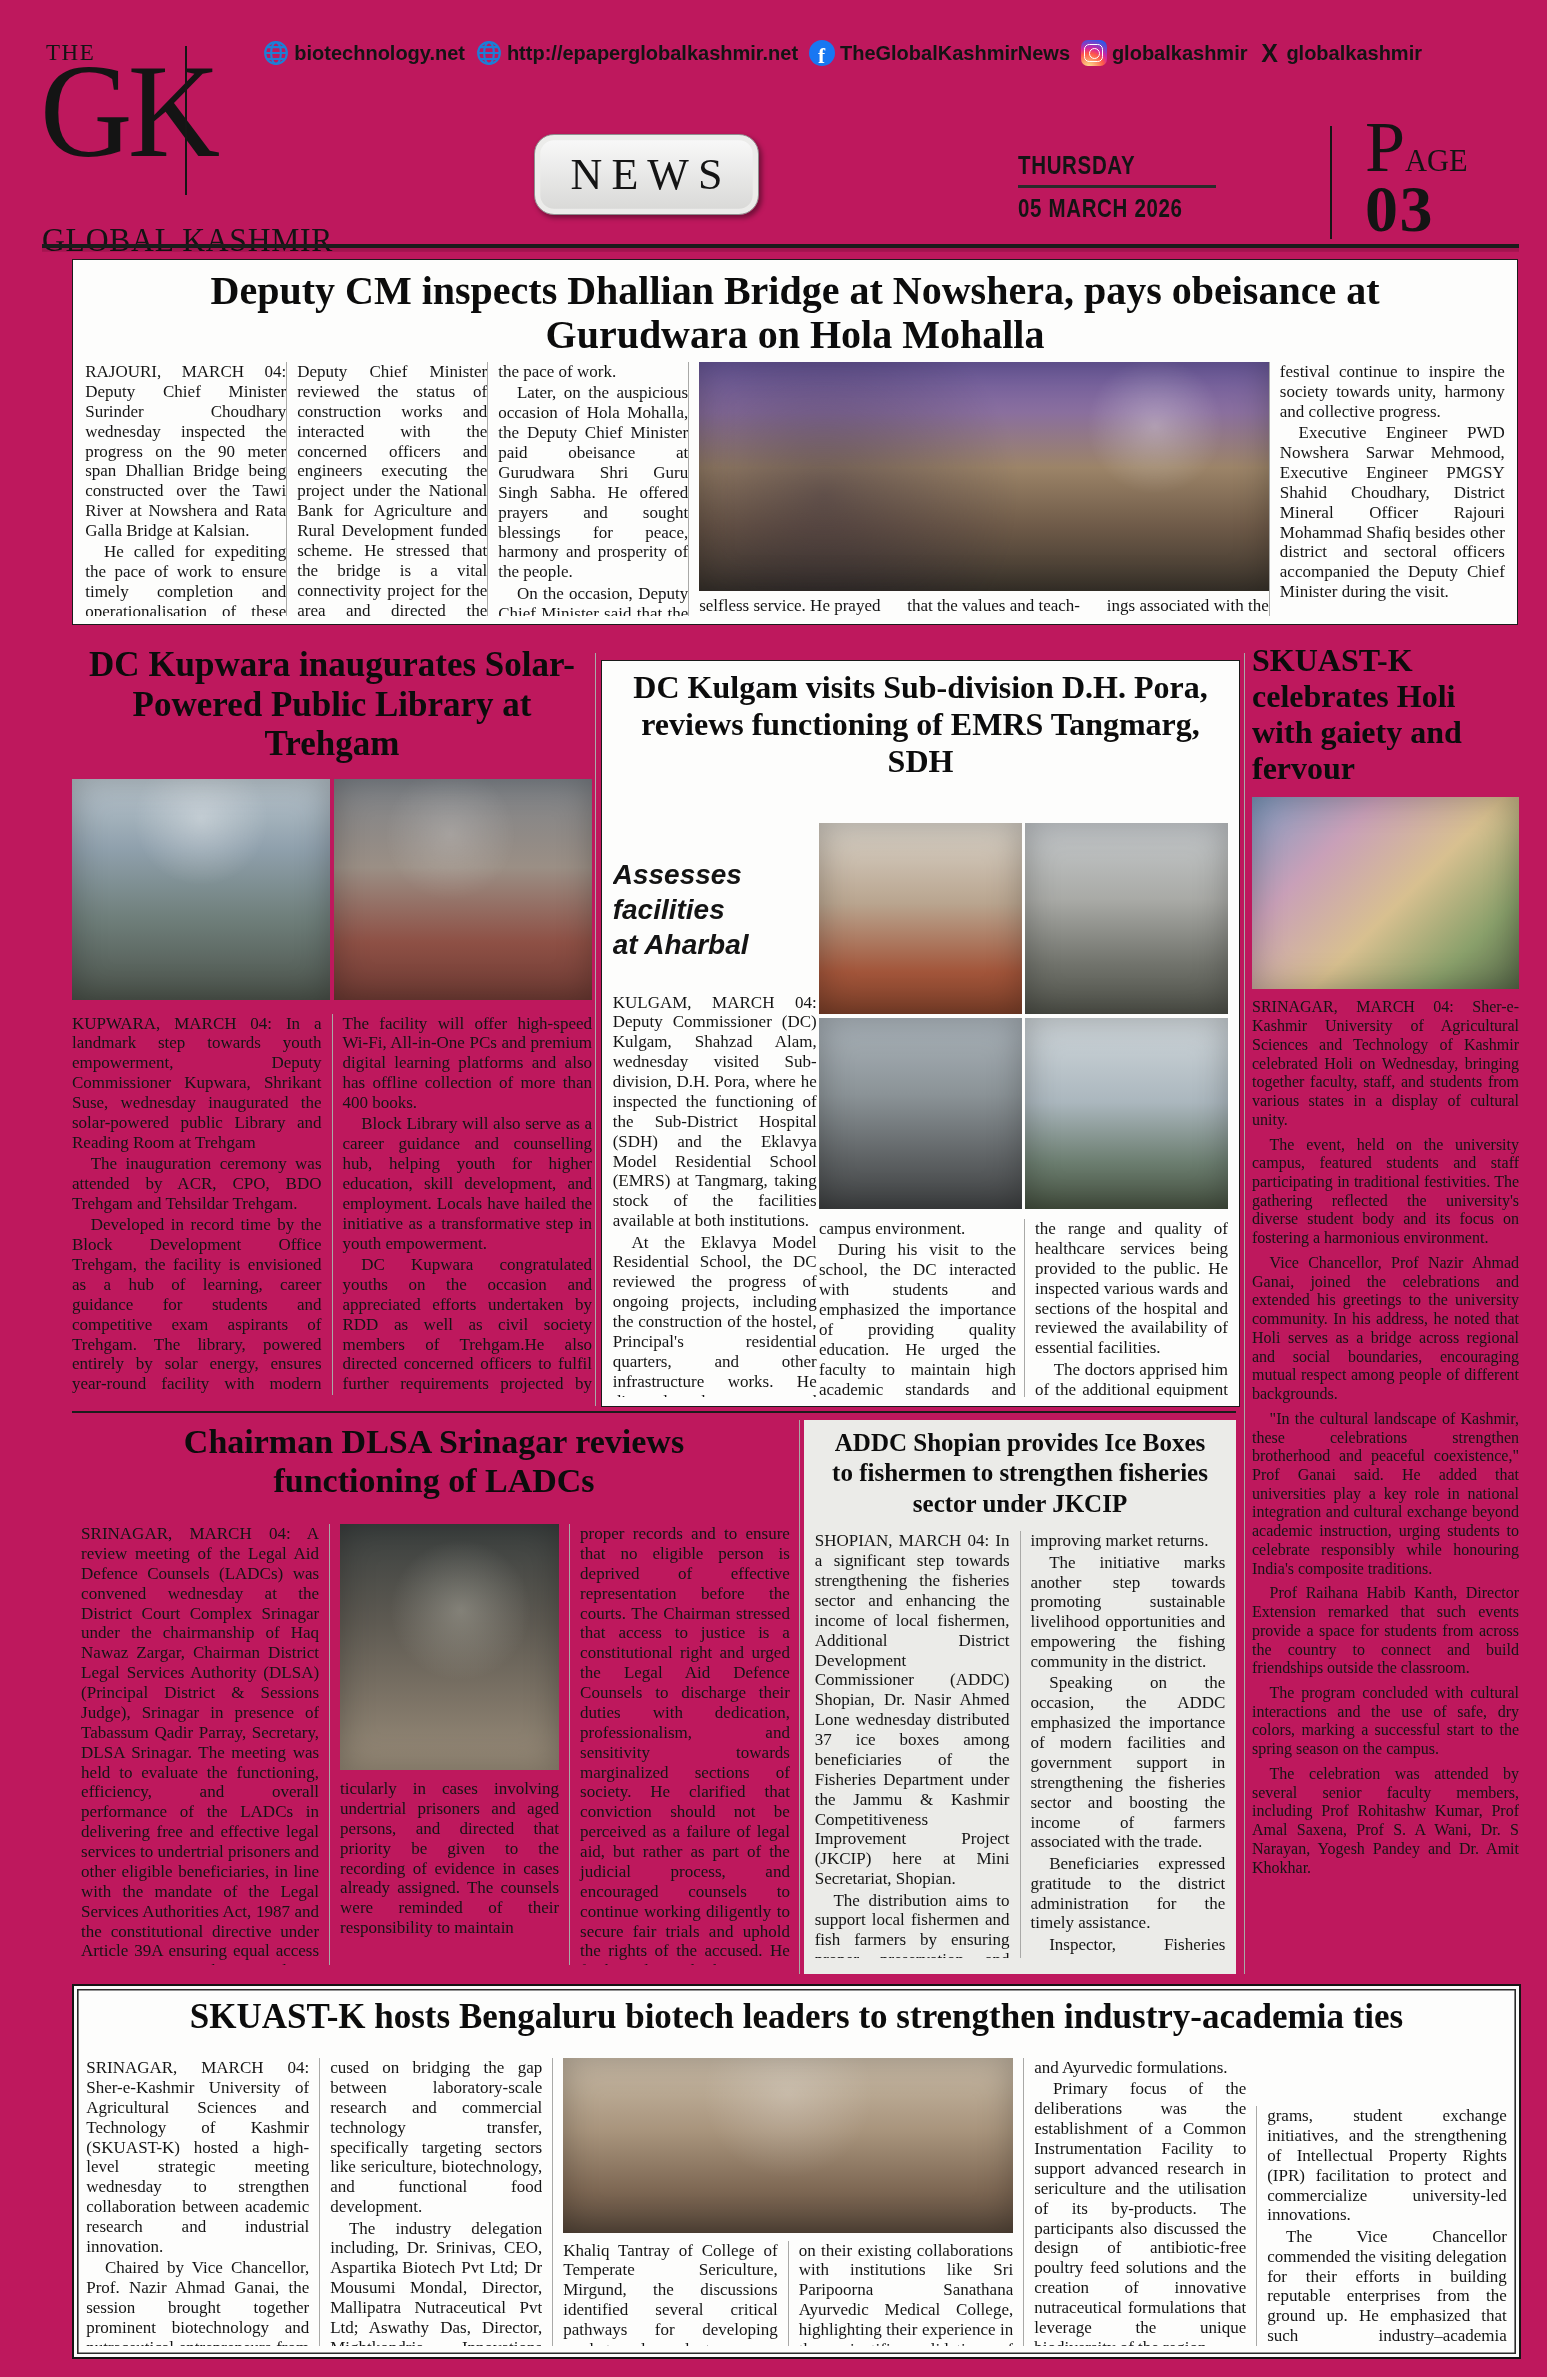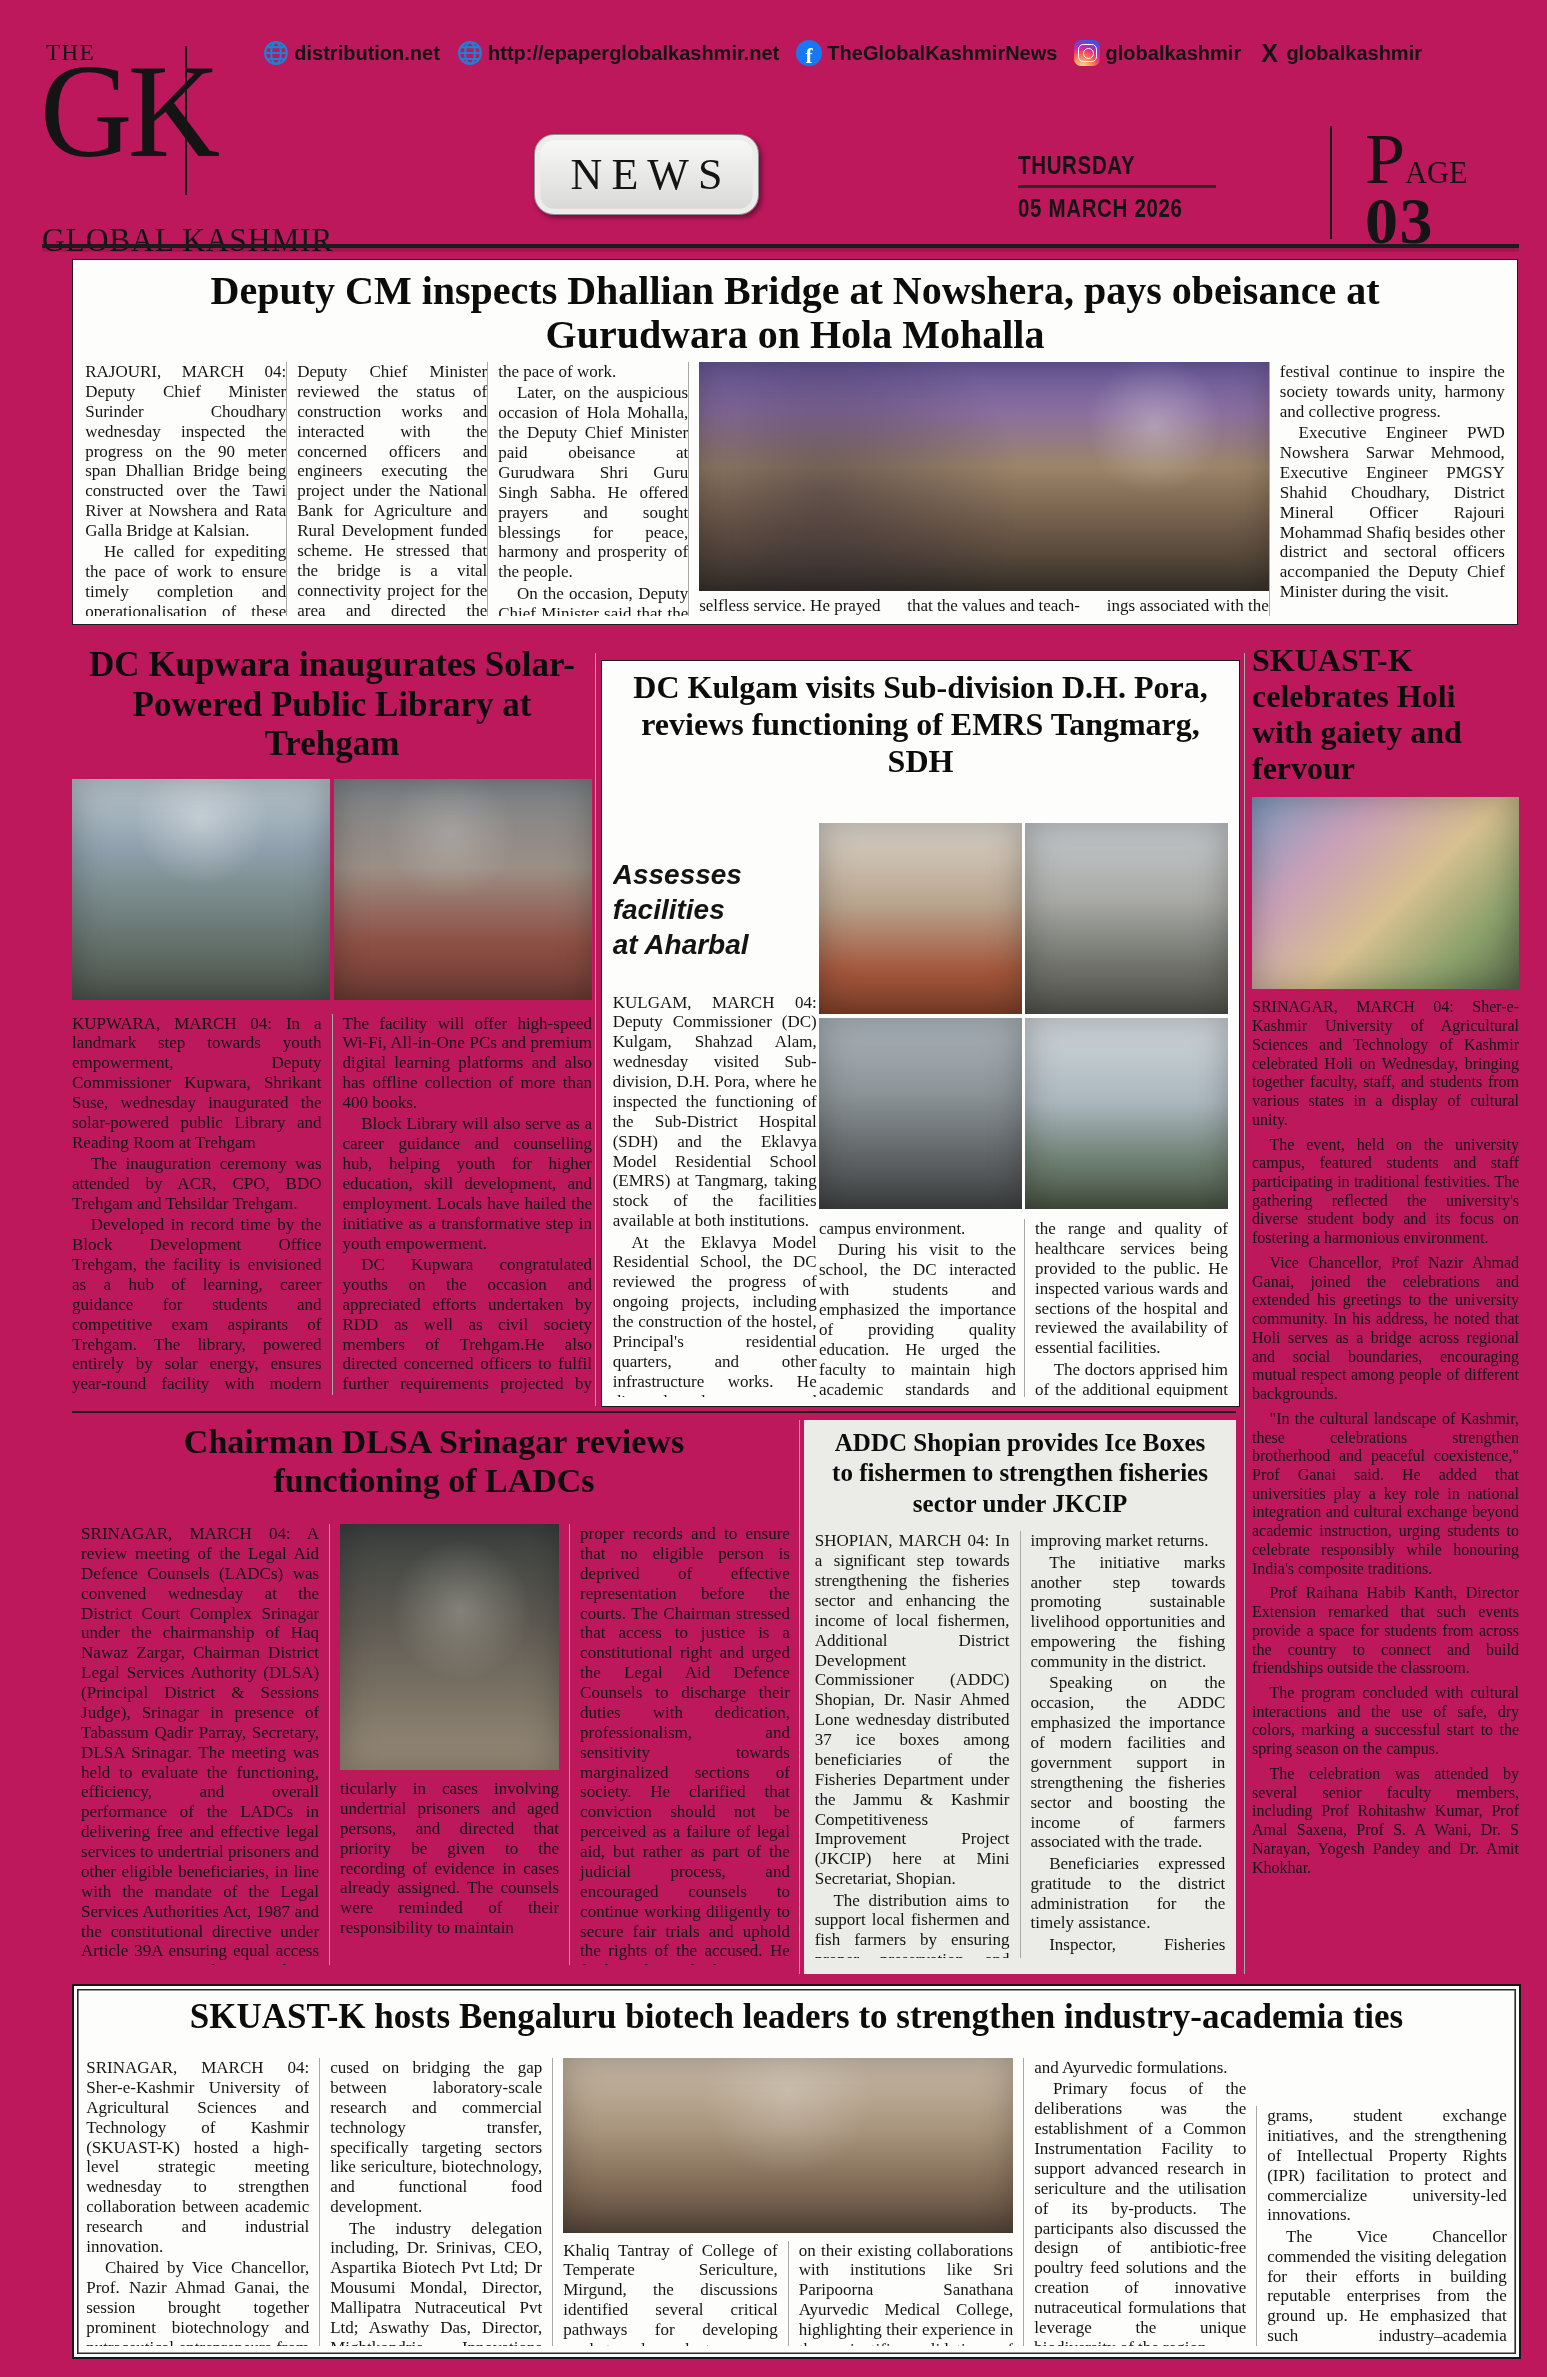--- a/index.html
+++ b/index.html
@@ -32,21 +32,21 @@
                 display:flex; align-items:center; justify-content:center; }
   .news-badge span { font-size:44px; letter-spacing:9.1px; padding-left:9.1px; }
 
   .date-block { position:absolute; left:1018px; top:151px; width:229px;
                 font-family:"Liberation Sans","DejaVu Sans",sans-serif; font-weight:bold; }
   .date-day { font-size:25px; transform:scaleX(.82); transform-origin:left; letter-spacing:0.8px; }
   .date-rule { width:198px; height:2.3px; background:#2a2a2a; margin:5.3px 0 6.1px; }
   .date-date { font-size:25px; transform:scaleX(.82); transform-origin:left; letter-spacing:0.8px; }
 
   .page-divider { position:absolute; left:1330px; top:126px; width:1.5px; height:113px; background:#161616; }
-  .page-block { position:absolute; left:1365px; top:132px; width:152px; }
+  .page-block { position:absolute; left:1365px; top:120px; width:152px; }
   .page-word { font-size:30.5px; line-height:1; }
   .page-word::first-letter { font-size:72px; line-height:.75; }
   .page-number { font-size:66px; font-weight:bold; line-height:.95; margin-top:1.5px; letter-spacing:1.5px; }
 
   .top-rule { position:absolute; left:42px; top:244px; width:1477px; height:3.8px; background:#1b1b1b; box-shadow:0 3.8px 0 rgba(0,0,0,.14); }
 
   
   h1,h2 { font-weight:bold; color:#0c0c0c; text-align:center; }
   .bcol { font-size:17px; line-height:1.17; text-align:justify; overflow:hidden; }
   .para + .para { text-indent:1.1em; margin-top:1.5px; }
@@ -150,21 +150,21 @@
       <div class="social-item">
         <span class="icon-globe">
           <svg viewBox="0 0 24 24" width="26" height="26">
               <g fill="none" stroke="#1d7fd6" stroke-width="2">
                 <circle cx="12" cy="12" r="10"></circle>
                 <ellipse cx="12" cy="12" rx="4.5" ry="10"></ellipse>
                 <path d="M2 12h20M3.5 6.5h17M3.5 17.5h17"></path>
               </g>
             </svg>
         </span>
-        <span>distribution.net</span>
+        <span>biotechnology.net</span>
       </div>
       <div class="social-item">
         <span class="icon-globe">
           <svg viewBox="0 0 24 24" width="26" height="26">
               <g fill="none" stroke="#1d7fd6" stroke-width="2">
                 <circle cx="12" cy="12" r="10"></circle>
                 <ellipse cx="12" cy="12" rx="4.5" ry="10"></ellipse>
                 <path d="M2 12h20M3.5 6.5h17M3.5 17.5h17"></path>
               </g>
             </svg>

